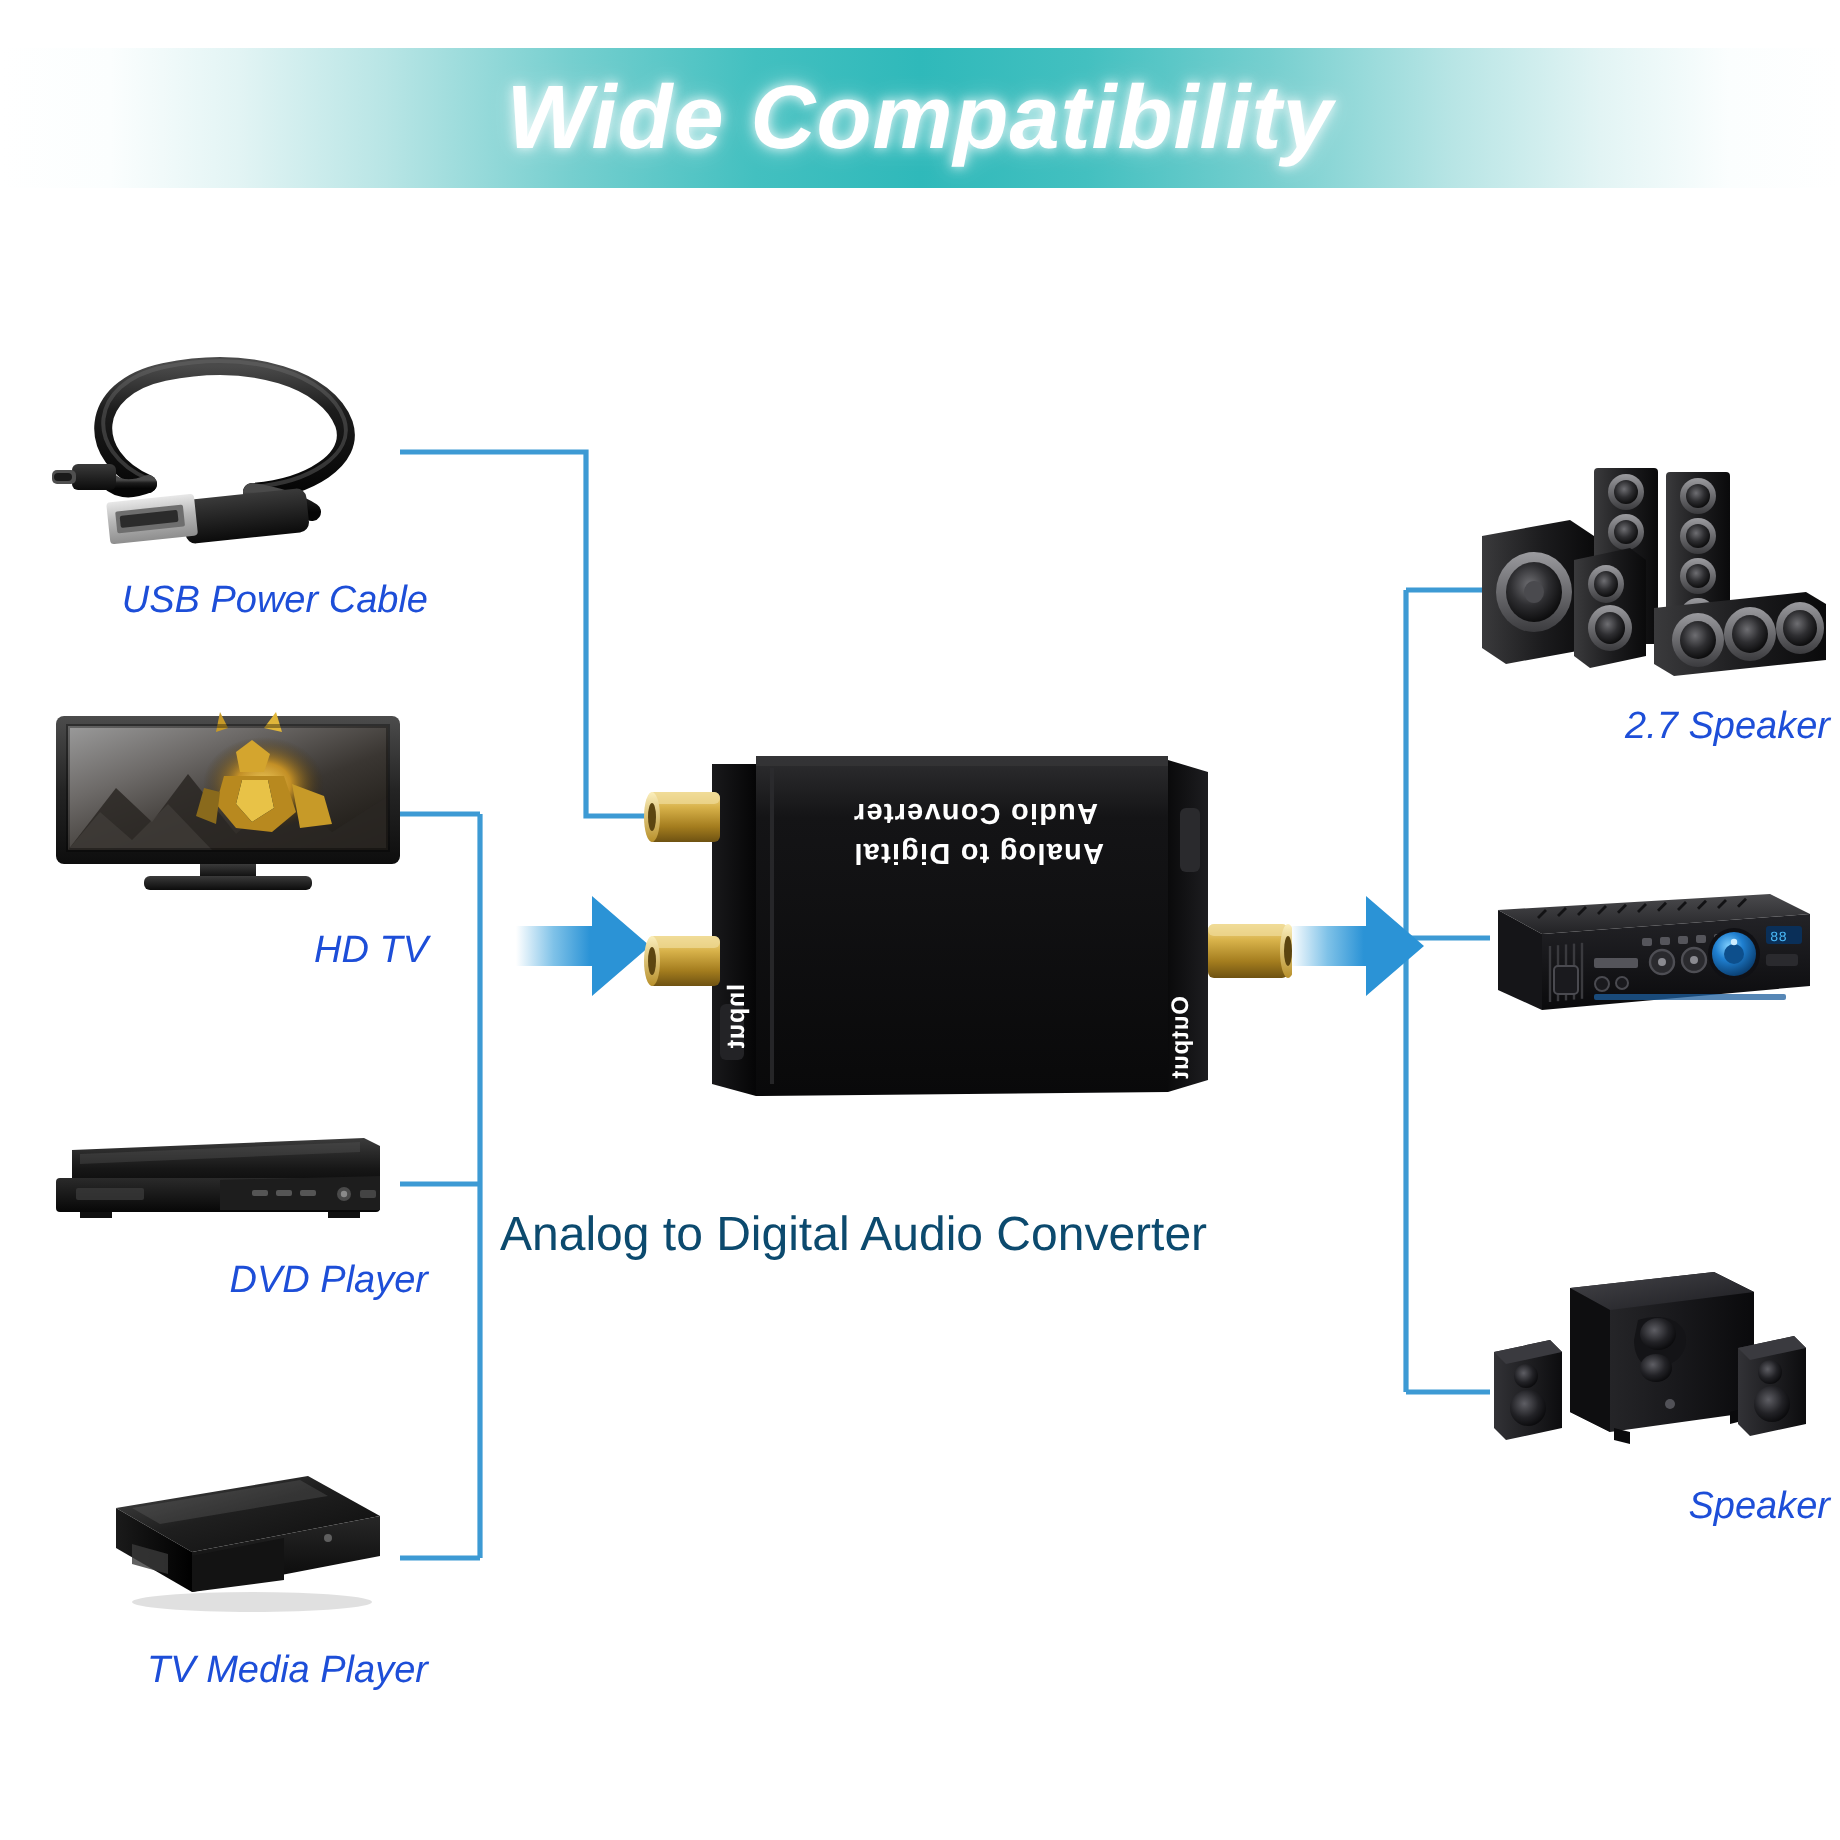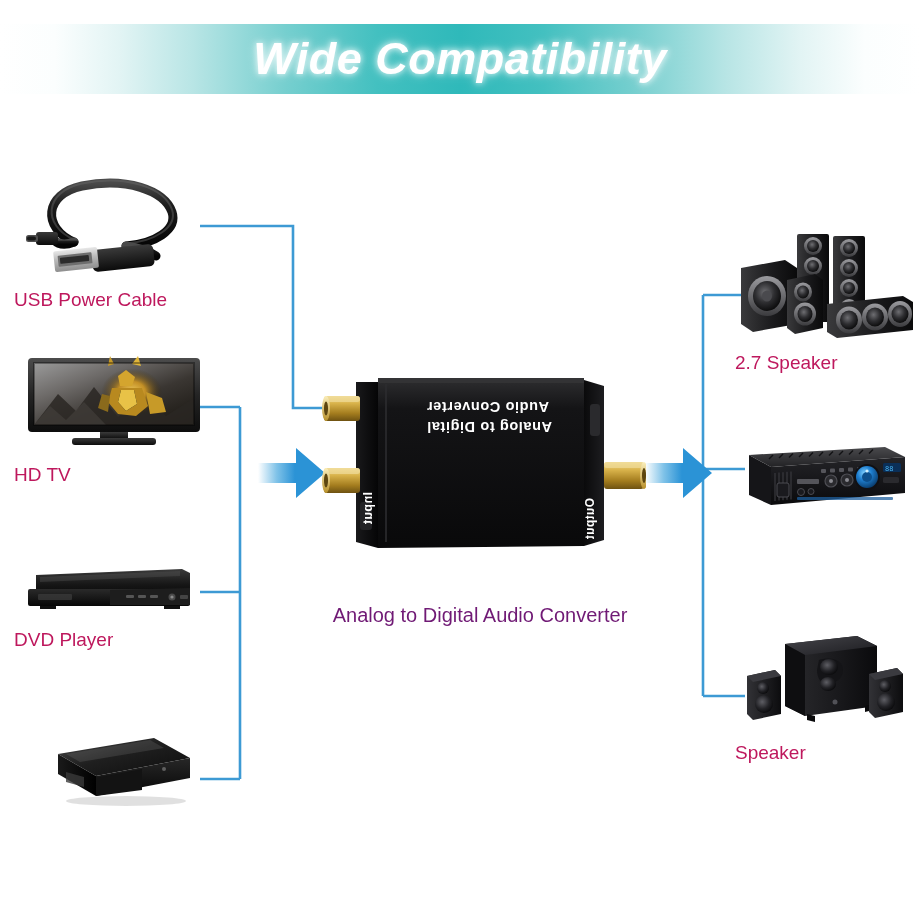--- a/index.html
+++ b/index.html
@@ -26,26 +26,26 @@
     color:#ffffff;font-style:italic;font-weight:bold;
     font-size:45px;letter-spacing:0.5px;
     text-shadow:0 0 6px rgba(255,255,255,0.85),0 0 12px rgba(255,255,255,0.5);
     white-space:nowrap;
   }
 
   
   .item{position:absolute;}
   .item .art{position:relative;width:100%;}
   .item .cap{
-    text-align:left;color:#be185d;font-size:19px;
-    margin-top:6px;white-space:nowrap;
+    text-align:right;color:#1d4ed8;font-size:19px;
+    margin-top:6px;white-space:nowrap;font-style:italic;
   }
   .caption-center{
-    position:absolute;left:250px;top:600px;width:460px;text-align:center;
-    color:#701a75;font-size:20px;white-space:nowrap;
+    position:absolute;left:250px;top:600px;width:460px;
+    color:#0c4a6e;font-size:24px;white-space:nowrap;
   }
 
   
   #wires{position:absolute;left:0;top:0;width:920px;height:920px;pointer-events:none;}
 
   
   .arrow{position:absolute;}
 </style>
 </head>
 <body>
@@ -270,20 +270,21 @@
 
         <path d="M82 54 L128 45 L128 66 L82 72 Z" fill="#131313"></path>
 
         <path d="M52 48 L70 53 L70 63 L52 58 Z" fill="#3a3a3a" opacity="0.8"></path>
 
         <circle cx="150" cy="45" r="2" fill="#7a7a7a" opacity="0.7"></circle>
 
         <ellipse cx="112" cy="77" rx="60" ry="5" fill="#000" opacity="0.12"></ellipse>
       </svg>
     </div>
+    <div class="cap">TV Media Player</div>
   </div>
 
   <div class="item" style="left:316px;top:366px;width:330px;height:180px;">
     <svg width="330" height="190" viewBox="0 0 330 190">
       <defs>
         <linearGradient id="devTop" x1="0" y1="0" x2="0" y2="1">
           <stop offset="0%" stop-color="#2e2e30"></stop>
           <stop offset="18%" stop-color="#141416"></stop>
           <stop offset="100%" stop-color="#09090a"></stop>
         </linearGradient>

